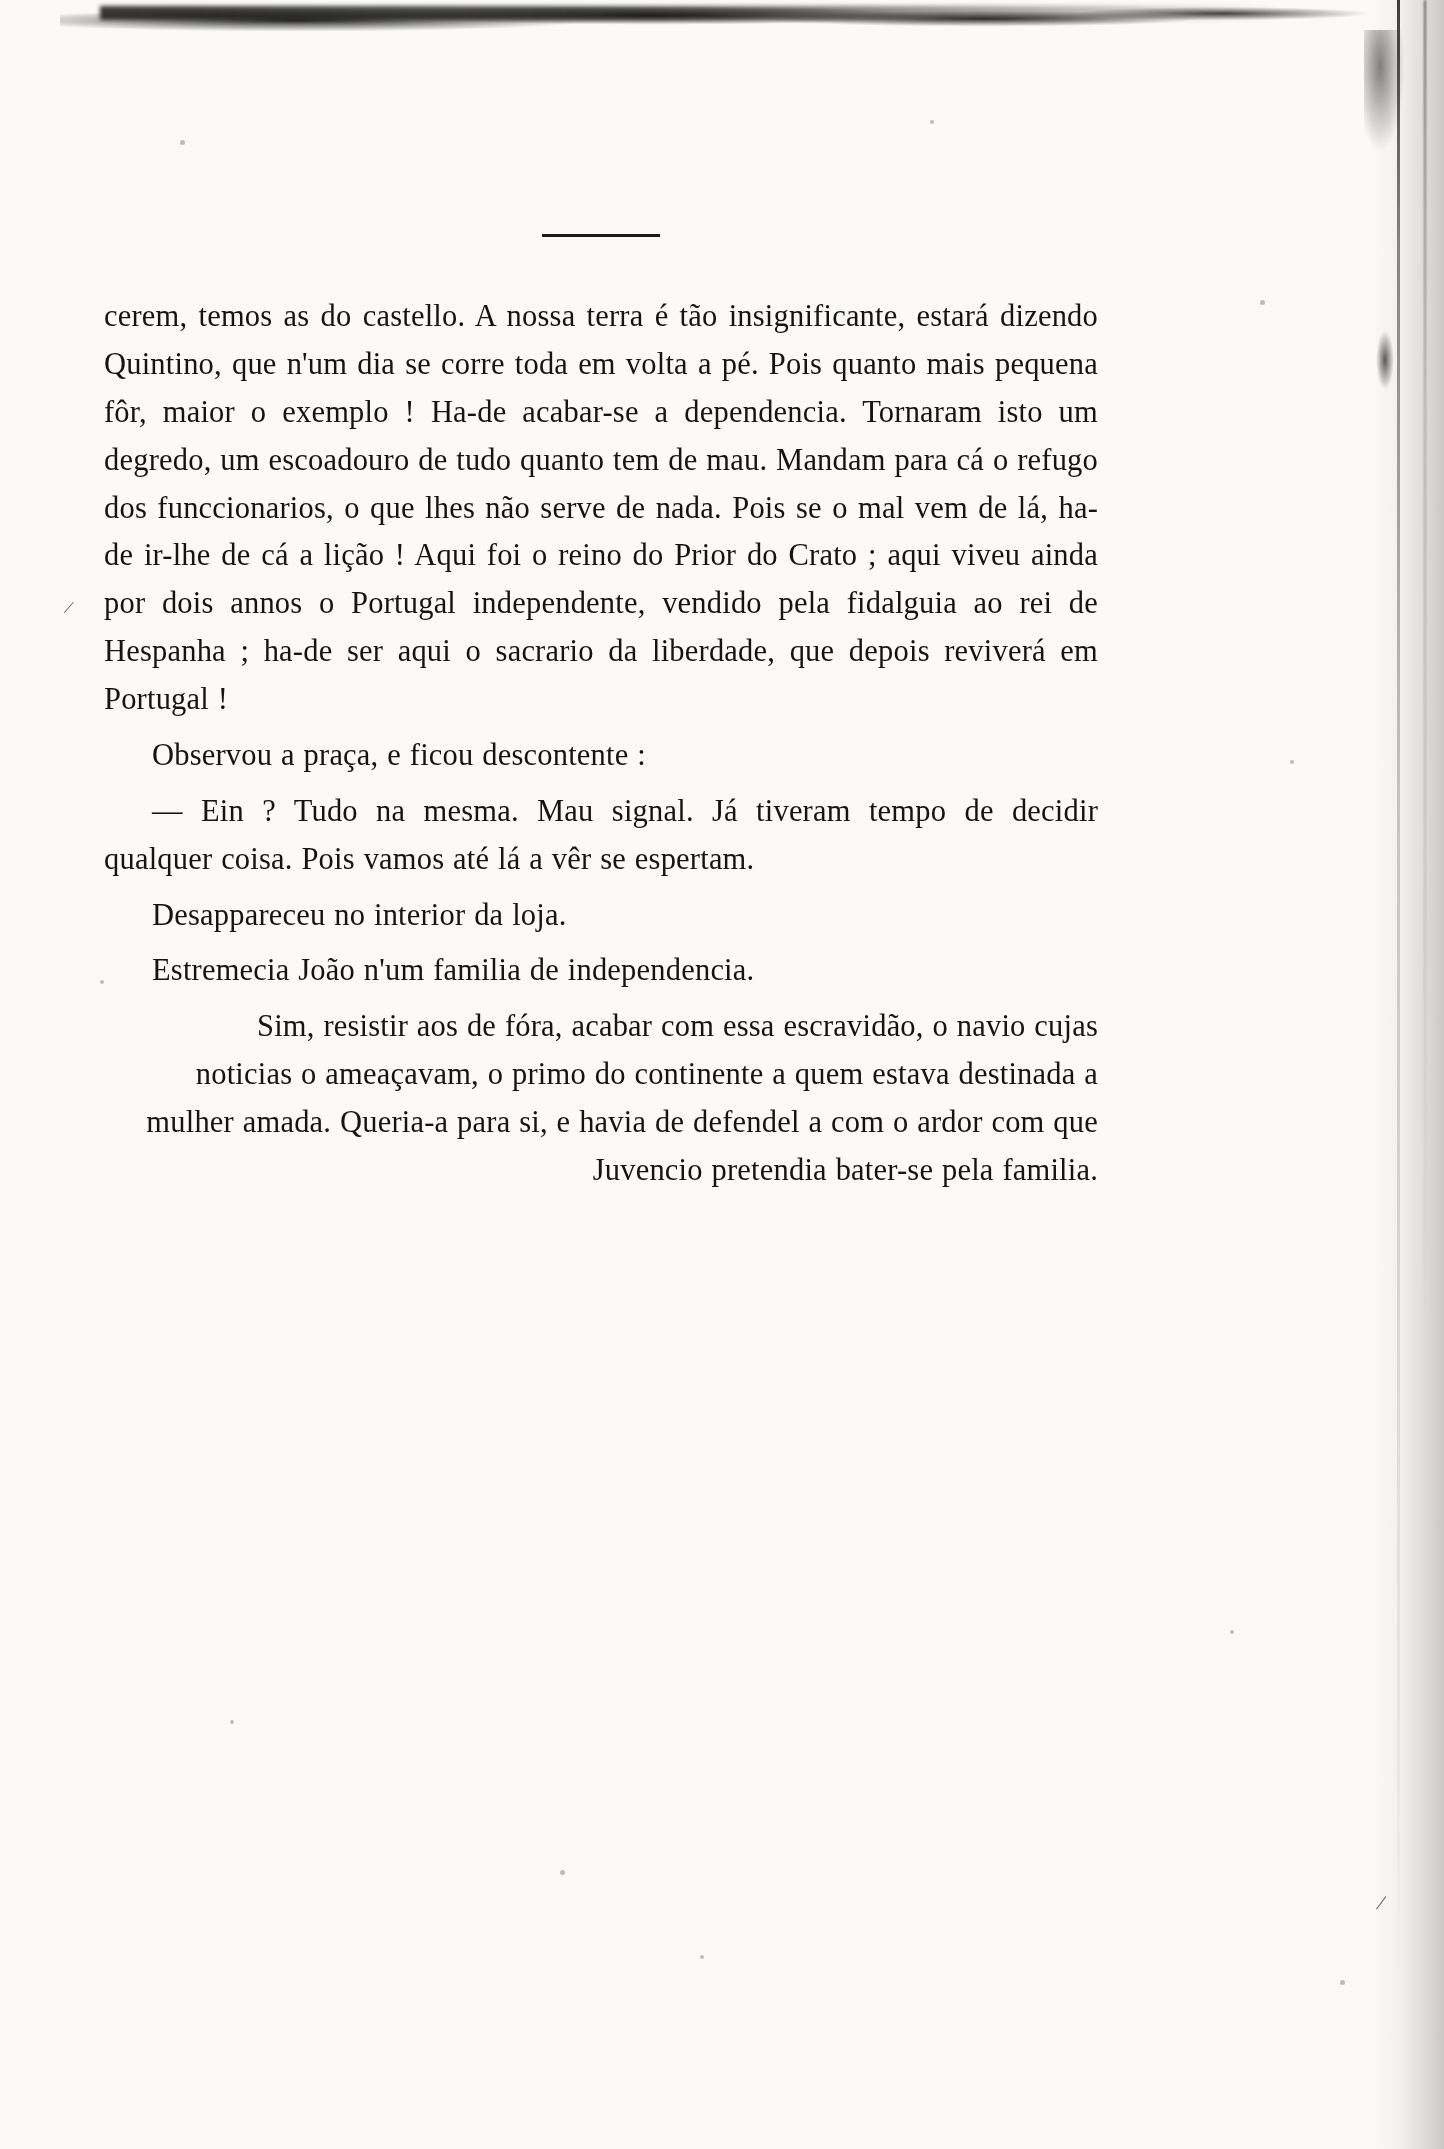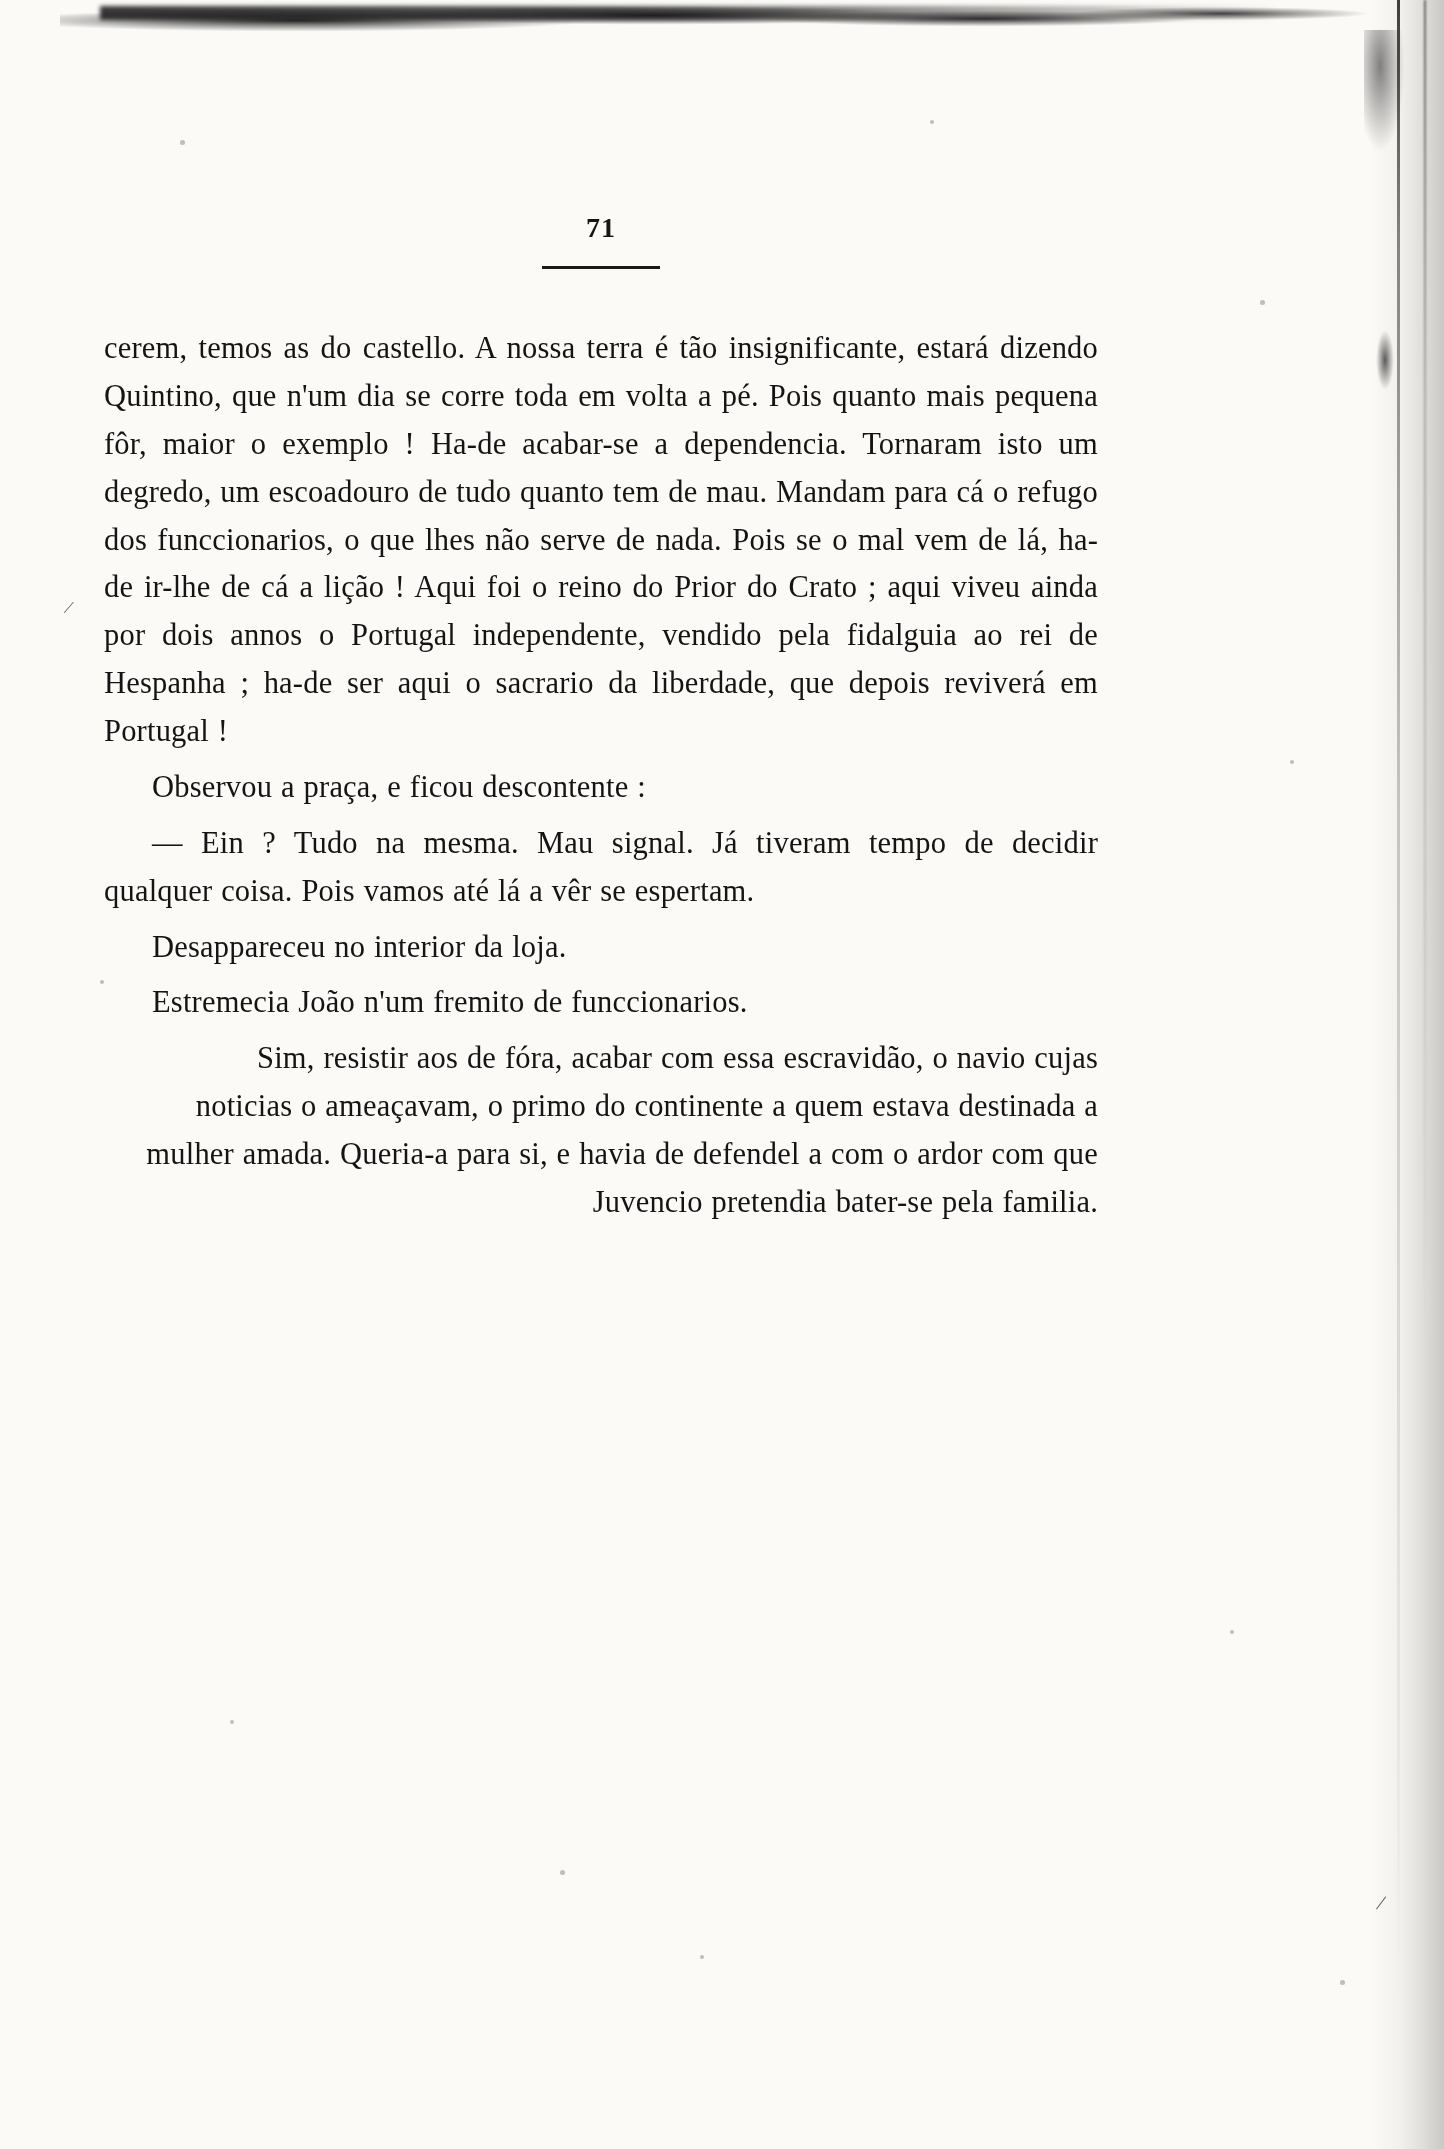--- a/index.html
+++ b/index.html
@@ -182,27 +182,26 @@
   <div class="speck" style="left:1290px; top:760px; width:4px; height:4px;"></div>
   <div class="speck" style="left:560px; top:1870px; width:5px; height:5px;"></div>
   <div class="speck" style="left:700px; top:1955px; width:4px; height:4px;"></div>
   <div class="speck" style="left:1230px; top:1630px; width:4px; height:4px;"></div>
   <div class="speck" style="left:230px; top:1720px; width:4px; height:4px;"></div>
   <div class="speck" style="left:1340px; top:1980px; width:5px; height:5px;"></div>
 
   <div class="content">
 
     <div class="folio-wrap">
-      <div class="folio">71</div>
       <div class="folio-rule"></div>
     </div>
 
     <div class="body-text">
       <p class="para-flush">cerem, temos as do castello. A nossa terra é tão insignificante, estará dizendo Quintino, que n'um dia se corre toda em volta a pé. Pois quanto mais pequena fôr, maior o exemplo ! Ha-de acabar-se a dependencia. Tornaram isto um degredo, um escoadouro de tudo quanto tem de mau. Mandam para cá o refugo dos funccionarios, o que lhes não serve de nada. Pois se o mal vem de lá, ha-de ir-lhe de cá a lição ! Aqui foi o reino do Prior do Crato ; aqui viveu ainda por dois annos o Portugal independente, vendido pela fidalguia ao rei de Hespanha ; ha-de ser aqui o sacrario da liberdade, que depois reviverá em Portugal !</p>
       <p class="indent">Observou a praça, e ficou descontente :</p>
       <p class="indent">— Ein ? Tudo na mesma. Mau signal. Já tiveram tempo de decidir qualquer coisa. Pois vamos até lá a vêr se espertam.</p>
       <p class="indent">Desappareceu no interior da loja.</p>
-      <p class="indent">Estremecia João n'um fremito de funccionarios.</p>
+      <p class="indent">Estremecia João n'um familia de independencia.</p>
       <p class="indent">Sim, resistir aos de fóra, acabar com essa escravidão, o navio cujas noticias o ameaçavam, o primo do continente a quem estava destinada a mulher amada. Queria-a para si, e havia de defendel a com o ardor com que Juvencio pretendia bater-se pela familia.</p>
     </div>
 
   </div>
 </div>
 
 </body></html>

